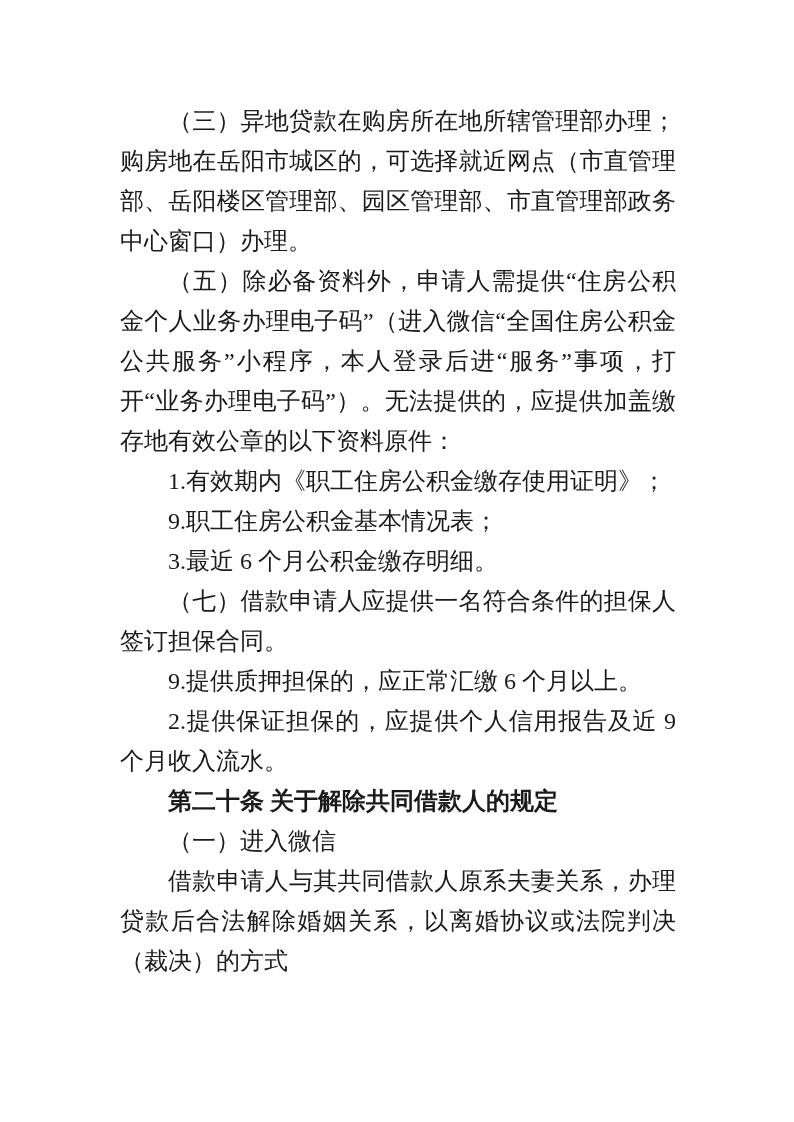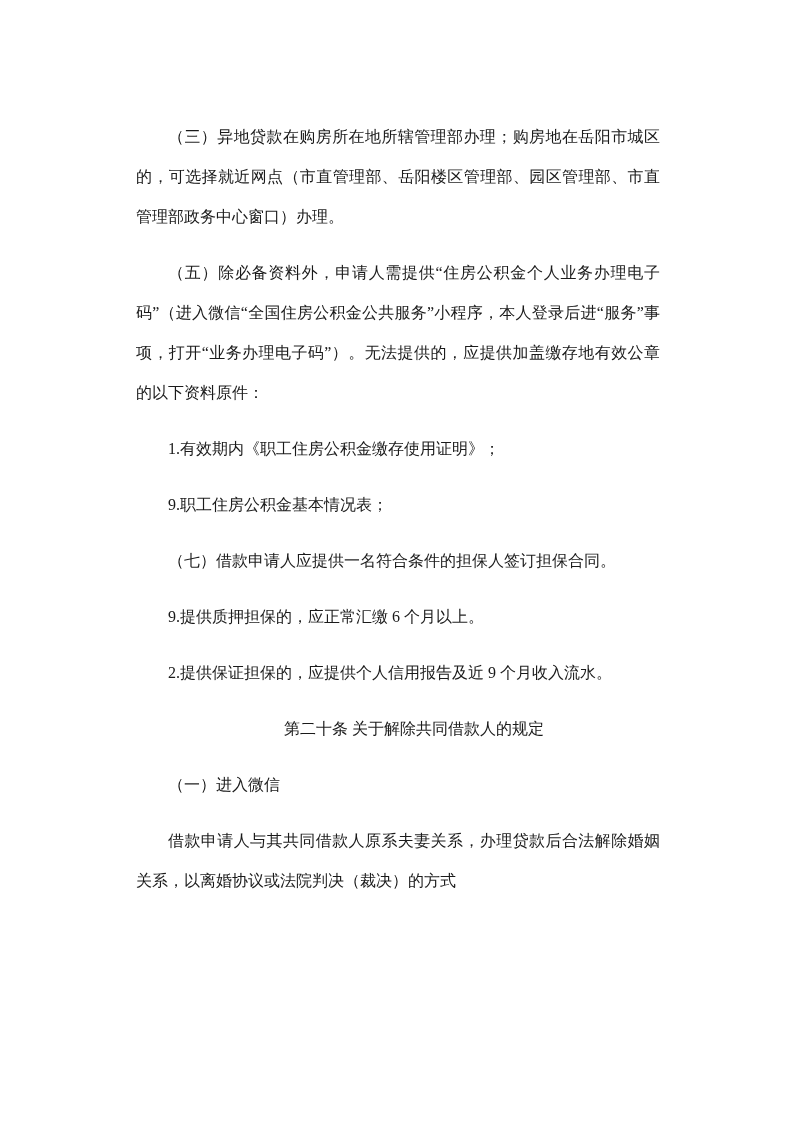--- a/index.html
+++ b/index.html
@@ -15,43 +15,44 @@
   }
   .page {
     box-sizing: border-box;
     width: 794px;
     height: 1122px;
     padding: 101px 118px 0 120px;
     background: #ffffff;
     color: #1a1a1a;
   }
   .doc-body p.para {
-    margin: 16px;
-    font-size: 16px;
+    margin: 0;
+    font-size: 24px;
     line-height: 40px;
     text-align: justify;
     text-justify: inter-ideograph;
     text-indent: 2em;
     letter-spacing: 0;
     word-break: break-all;
   }
   .doc-body p.para.heading {
-    font-weight: 400;
-    text-align: center;
+    font-weight: 700;
+    text-align: left;
   }
 </style>
 </head>
 <body>
 
 <div class="page">
   <div class="doc-body" id="doc-body">
       <p class="para">（三）异地贷款在购房所在地所辖管理部办理；购房地在岳阳市城区的，可选择就近网点（市直管理部、岳阳楼区管理部、园区管理部、市直管理部政务中心窗口）办理。</p>
       <p class="para">（五）除必备资料外，申请人需提供“住房公积金个人业务办理电子码”（进入微信“全国住房公积金公共服务”小程序，本人登录后进“服务”事项，打开“业务办理电子码”）。无法提供的，应提供加盖缴存地有效公章的以下资料原件：</p>
       <p class="para">1.有效期内《职工住房公积金缴存使用证明》；</p>
       <p class="para">9.职工住房公积金基本情况表；</p>
+      <p class="para">3.最近 6 个月公积金缴存明细。</p>
       <p class="para">（七）借款申请人应提供一名符合条件的担保人签订担保合同。</p>
       <p class="para">9.提供质押担保的，应正常汇缴 6 个月以上。</p>
       <p class="para">2.提供保证担保的，应提供个人信用报告及近 9 个月收入流水。</p>
       <p class="para heading">第二十条 关于解除共同借款人的规定</p>
       <p class="para">（一）进入微信</p>
       <p class="para">借款申请人与其共同借款人原系夫妻关系，办理贷款后合法解除婚姻关系，以离婚协议或法院判决（裁决）的方式</p>
     </div>
 </div>
 
 </body></html>

